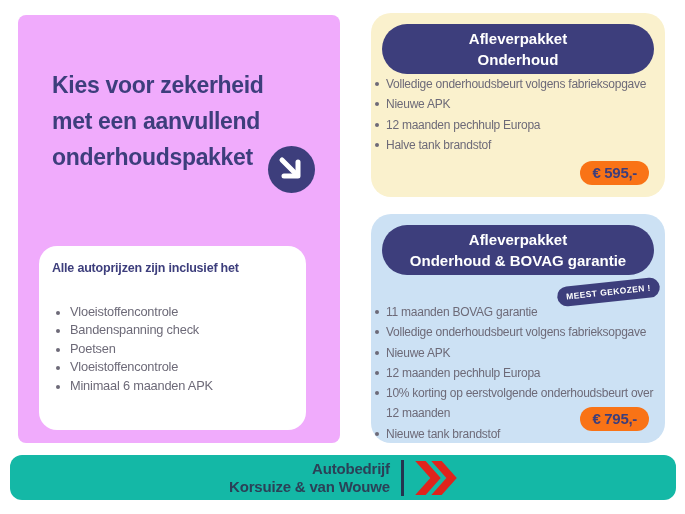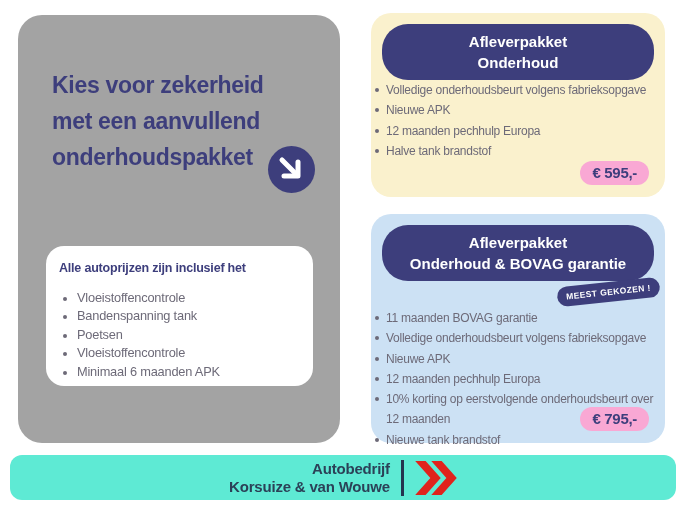--- a/index.html
+++ b/index.html
@@ -2,64 +2,64 @@
 <html><head>
 <meta charset="utf-8">
 <style>
   html,body{margin:0;padding:0;background:#ffffff;}
   .page{
     position:relative;width:685px;height:514px;background:#ffffff;
     font-family:"Liberation Sans",sans-serif;overflow:hidden;
   }
   .panel{position:absolute;box-sizing:border-box;}
   
-  .panel.green{left:18px;top:15px;width:322px;height:428px;background:#a3a3a3;border-radius:24px;}
+  .panel.green{left:18px;top:15px;width:322px;height:428px;background:#f0abfc;border-radius:8px;}
   .intro-title{
     position:absolute;left:34px;top:52px;font-size:23px;font-weight:bold;color:#3d3e7c;
     line-height:36px;letter-spacing:-0.3px;white-space:nowrap;
   }
   .arrow-circle{
     position:absolute;left:250px;top:131px;width:47px;height:47px;border-radius:50%;
     background:#3d3e7c;display:flex;align-items:center;justify-content:center;
   }
   .basis-card{
-    position:absolute;left:28px;top:231px;width:267px;height:140px;background:#ffffff;
+    position:absolute;left:21px;top:231px;width:267px;height:184px;background:#ffffff;
     border-radius:18px;padding:14px 13px;box-sizing:border-box;
   }
   .basis-heading{font-size:12.5px;font-weight:bold;color:#3d3e7c;line-height:17.5px;letter-spacing:-0.2px;white-space:nowrap;}
   ul.bullets{list-style:none;margin:0;padding:0;color:#6d6a78;}
   ul.bullets li{position:relative;}
   ul.bullets li::before{
     content:"";position:absolute;left:4px;top:8px;width:4px;height:4px;border-radius:50%;background:#6d6a78;
   }
-  .basis-card ul.bullets{margin-top:11px;font-size:12.8px;letter-spacing:-0.2px;}
+  .basis-card ul.bullets{margin-top:25px;font-size:12.8px;letter-spacing:-0.2px;}
   .basis-card ul.bullets li{padding-left:18px;line-height:18.6px;}
   
   .panel.cream{left:371px;top:13px;width:294px;height:184px;background:#faf1cd;border-radius:20px;}
   .panel.blue{left:371px;top:214px;width:294px;height:229px;background:#cce1f4;border-radius:20px;}
   .pill{
-    margin:11px 11px 0;background:#3d3e7c;border-radius:26px;height:56px;
+    margin:11px 11px 0;background:#3d3e7c;border-radius:26px;height:50px;
     display:flex;flex-direction:column;align-items:center;justify-content:center;
     color:#ffffff;font-weight:bold;font-size:15px;line-height:21px;text-align:center;white-space:nowrap;
   }
   .pkg-list{margin:19px 4px 0 13px;font-size:12px;letter-spacing:-0.25px;}
   .pkg-list li{padding-left:15px;line-height:20.3px;}
   .panel.blue .pkg-list{margin-top:27px;}
   .price-pill{
-    position:absolute;right:16px;bottom:12px;background:#f9a8d4;border-radius:14px;
+    position:absolute;right:16px;bottom:12px;background:#f97316;border-radius:14px;
     padding:3px 12px 4px;font-weight:bold;font-size:15px;color:#3d3e7c;letter-spacing:-0.3px;white-space:nowrap;
   }
   .badge{
     position:absolute;right:5px;top:68px;background:#3d3e7c;color:#ffffff;
     font-size:8.5px;font-weight:bold;letter-spacing:0.4px;padding:5px 9px;border-radius:12px;
     transform:rotate(-6deg);white-space:nowrap;
   }
   
   .footer-bar{
-    position:absolute;left:10px;top:455px;width:666px;height:45px;background:#5eead4;border-radius:12px;
+    position:absolute;left:10px;top:455px;width:666px;height:45px;background:#14b8a6;border-radius:12px;
     display:flex;align-items:center;justify-content:center;gap:11px;
   }
   .footer-text{text-align:right;color:#2b4157;font-weight:bold;font-size:15px;line-height:17.5px;letter-spacing:-0.2px;white-space:nowrap;}
   .footer-divider{width:3px;height:36px;background:#24344f;}
 </style>
 </head>
 <body>
 
 <div class="page">
 
@@ -74,21 +74,21 @@
         <path d="M14 14 L28 28" stroke="#ffffff" stroke-width="5" stroke-linecap="round" fill="none"></path>
         <path d="M30 16 L30 30 L16 30" stroke="#ffffff" stroke-width="5" stroke-linecap="round" stroke-linejoin="round" fill="none"></path>
       </svg>
     </div>
     <div class="basis-card">
       <div class="basis-heading">
         <div>Alle autoprijzen zijn inclusief het</div>
       </div>
       <ul class="bullets">
           <li>Vloeistoffencontrole</li>
-          <li>Bandenspanning tank</li>
+          <li>Bandenspanning check</li>
           <li>Poetsen</li>
           <li>Vloeistoffencontrole</li>
           <li>Minimaal 6 maanden APK</li>
         </ul>
     </div>
   </div>
 
   <div class="panel cream">
     <div class="pill">
       <div>Afleverpakket</div>

